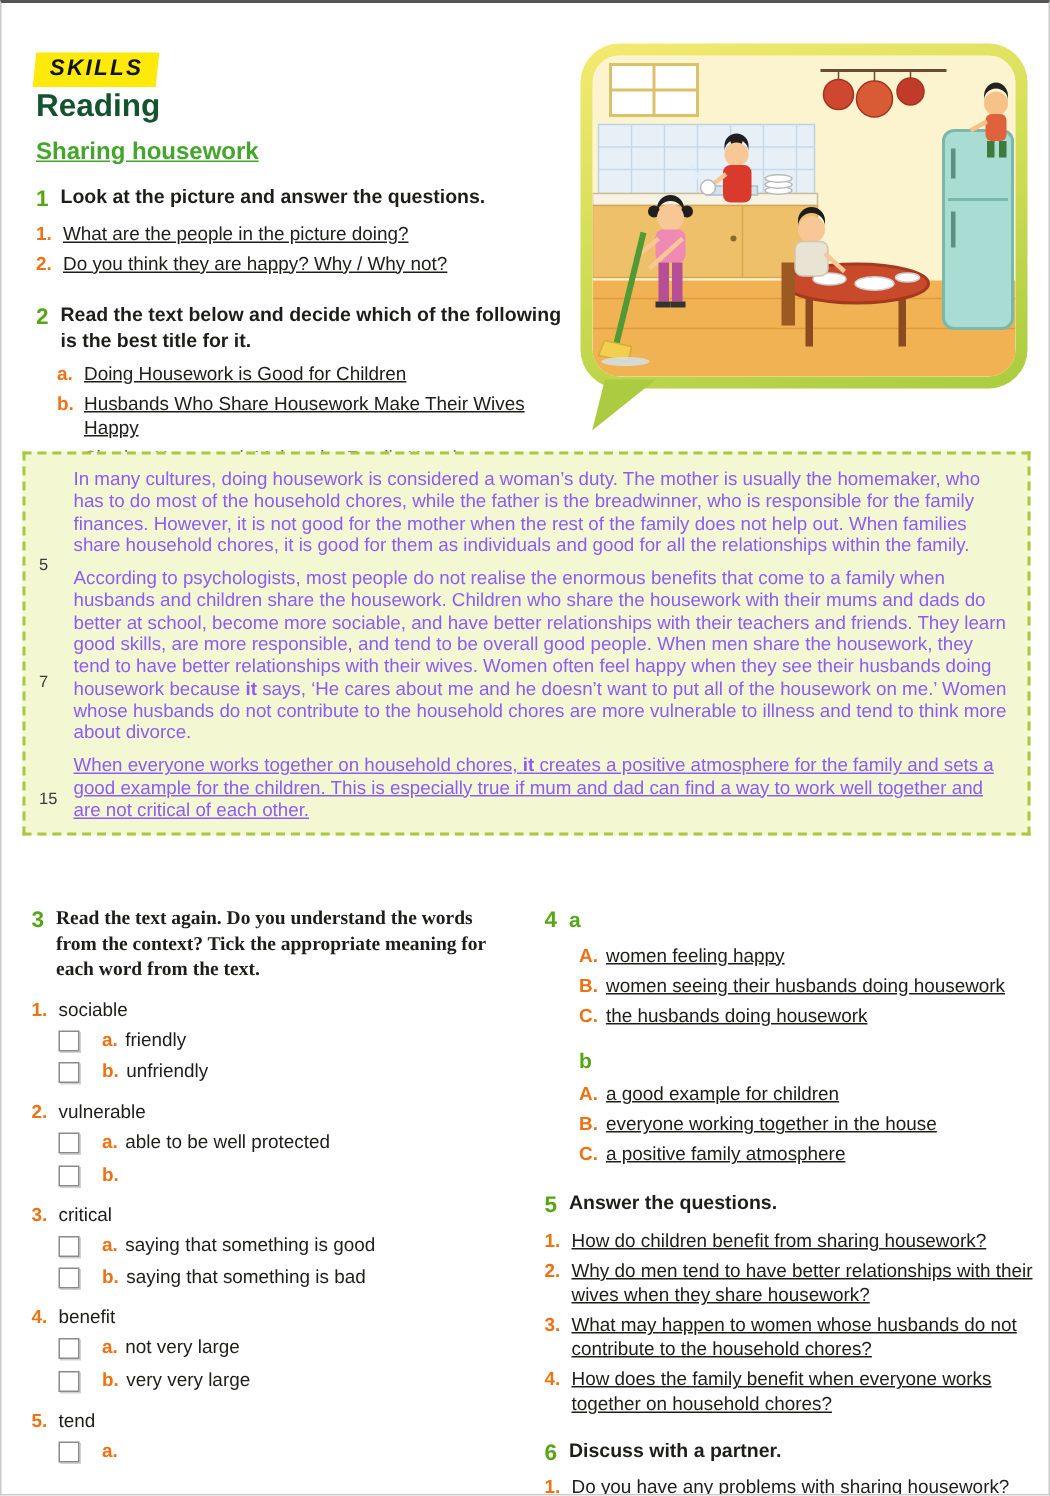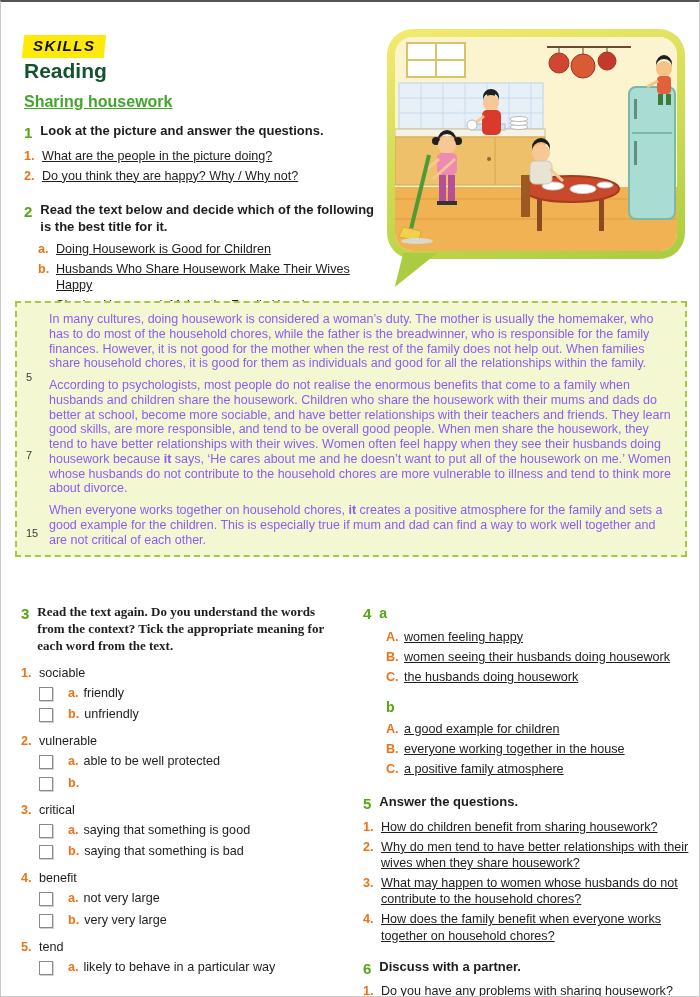--- a/index.html
+++ b/index.html
@@ -35,21 +35,21 @@
     background:linear-gradient(165deg,#f4ea70 0%,#d3de57 45%,#a9cc3e 100%);
     border-radius:26px; }
   .picture-inner { width:282px; height:214px; border-radius:18px; overflow:hidden; background:#fdf6da; }
   .frame-tail { position:absolute; left:12px; bottom:-28px; width:0; height:0;
     border-top:34px solid #abcb40; border-right:34px solid transparent; transform:skew(-14deg); }
 
   
   .reading-box { position:absolute; top:299px; left:14px; width:672px; box-sizing:border-box;
     background:#f4f8d2; border:2px dashed #a8c83f; padding:9px 12px 8px 32px; }
   .reading-box p { margin:0 0 7px 0; font-size:12.5px; line-height:1.18; color:#8b5cf6; }
-  .reading-box p:last-child { margin-bottom:0; }
+  .reading-box p:last-child { margin-bottom:0;text-decoration:underline; }
   .reading-box b { font-weight:700; }
   .line-num { position:absolute; left:9px; font-size:11px; color:#3a3a3a; }
   .ln5  { top:68px; }
   .ln10 { top:146px; }
   .ln15 { top:224px; }
 
   
   .col-left  { position:absolute; top:602px; left:20px;  width:332px; }
   .col-right { position:absolute; top:602px; left:362px; width:328px; }
   .col-left .ex-head .ex-title { max-width:294px;font-family:Liberation Serif, serif; }
@@ -294,21 +294,20 @@
     </div>
 
     <div class="vocab">
       <div class="vocab-head">
         <span class="q-num">5.</span>
         <span>tend</span>
       </div>
       <div class="vopt">
         <span class="checkbox"></span>
         <span class="vletter">a.</span>
-        <span class="vtext">likely to behave in a particular way</span>
       </div>
 
     </div>
   </section>
 
   <section class="col-right">
 
     <div>
       <div class="ex-head">
         <span class="ex-num">4</span>

